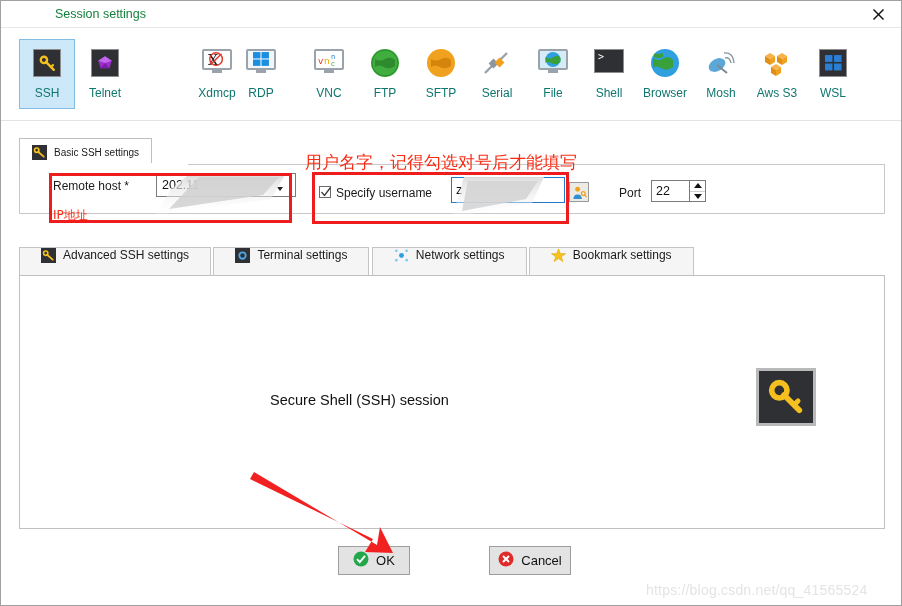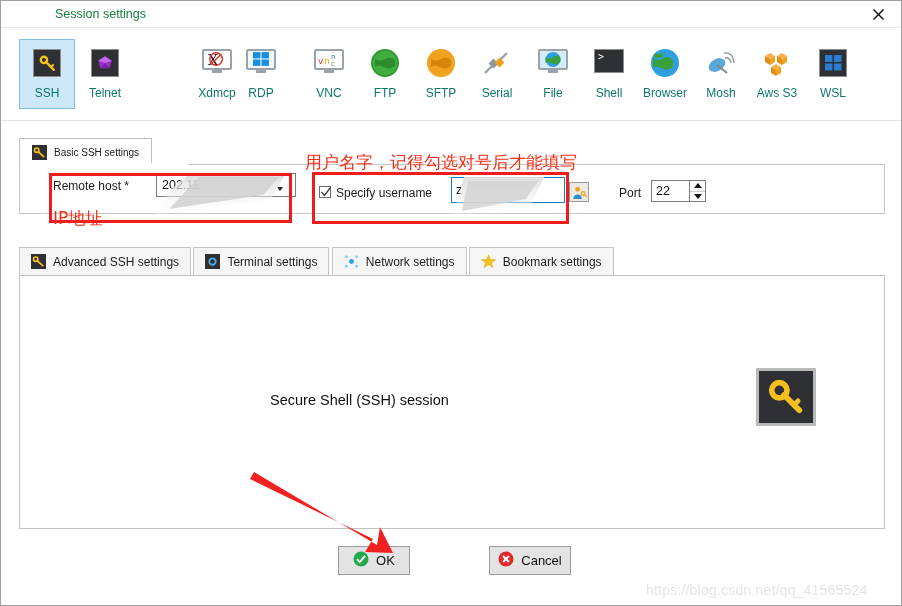--- a/index.html
+++ b/index.html
@@ -140,21 +140,21 @@
     display:flex; flex-direction:column;
   }
   #port-spin div { flex:1; display:flex; align-items:center; justify-content:center; cursor:pointer; }
   #port-spin div:first-child { border-bottom:1px solid #cfcfcf; }
 
   
   #lower-tabrow {
     position:absolute; left:18px; top:246px; width:866px; height:28px;
   }
   .ltab {
-    display:inline-flex; align-items:center; height:28px; padding:0 11px;
+    display:inline-flex; height:28px; padding:0 21px;
     background:#f5f5f5; border:1px solid #c4c4c4; border-bottom:none;
     font-size:12px; color:#1a1a1a; gap:7px; cursor:pointer;
     margin-right:-1px; vertical-align:top;
   }
   .mini { width:15px; height:15px; display:inline-block; position:relative; }
 
   
   #content-panel {
     position:absolute; left:18px; top:274px; width:866px; height:254px;
     border:1px solid #c0c0c0; background:#ffffff;
@@ -556,21 +556,21 @@
       </linearGradient>
     </defs>
     <polygon points="18,4 98,4 86,30 6,44 14,18" fill="url(#sg2)"></polygon>
     <polygon points="22,8 92,8 80,26 16,38" fill="#d2d2d2" opacity="0.85"></polygon>
   </svg>
 
   <div class="redbox" style="left:48px;top:172px;width:243px;height:50px;"></div>
   <div class="redbox" style="left:311px;top:171px;width:257px;height:52px;"></div>
 
   <div class="redtext" style="left:304px;top:150px;font-size:17px;">用户名字，记得勾选对号后才能填写</div>
-  <div class="redtext" style="left:52px;top:206px;font-size:17px;">IP地址</div>
+  <div class="redtext" style="left:52px;top:206px;font-size:12px;">IP地址</div>
 
   <svg id="ann-arrow" width="160" height="95">
     <polygon points="5,5 128,78 131,60 144,86 116,85 124,72 1,12" fill="#f22121"></polygon>
   </svg>
 
   <div id="watermark">https://blog.csdn.net/qq_41565524</div>
 
 </div>
 
 </body></html>

